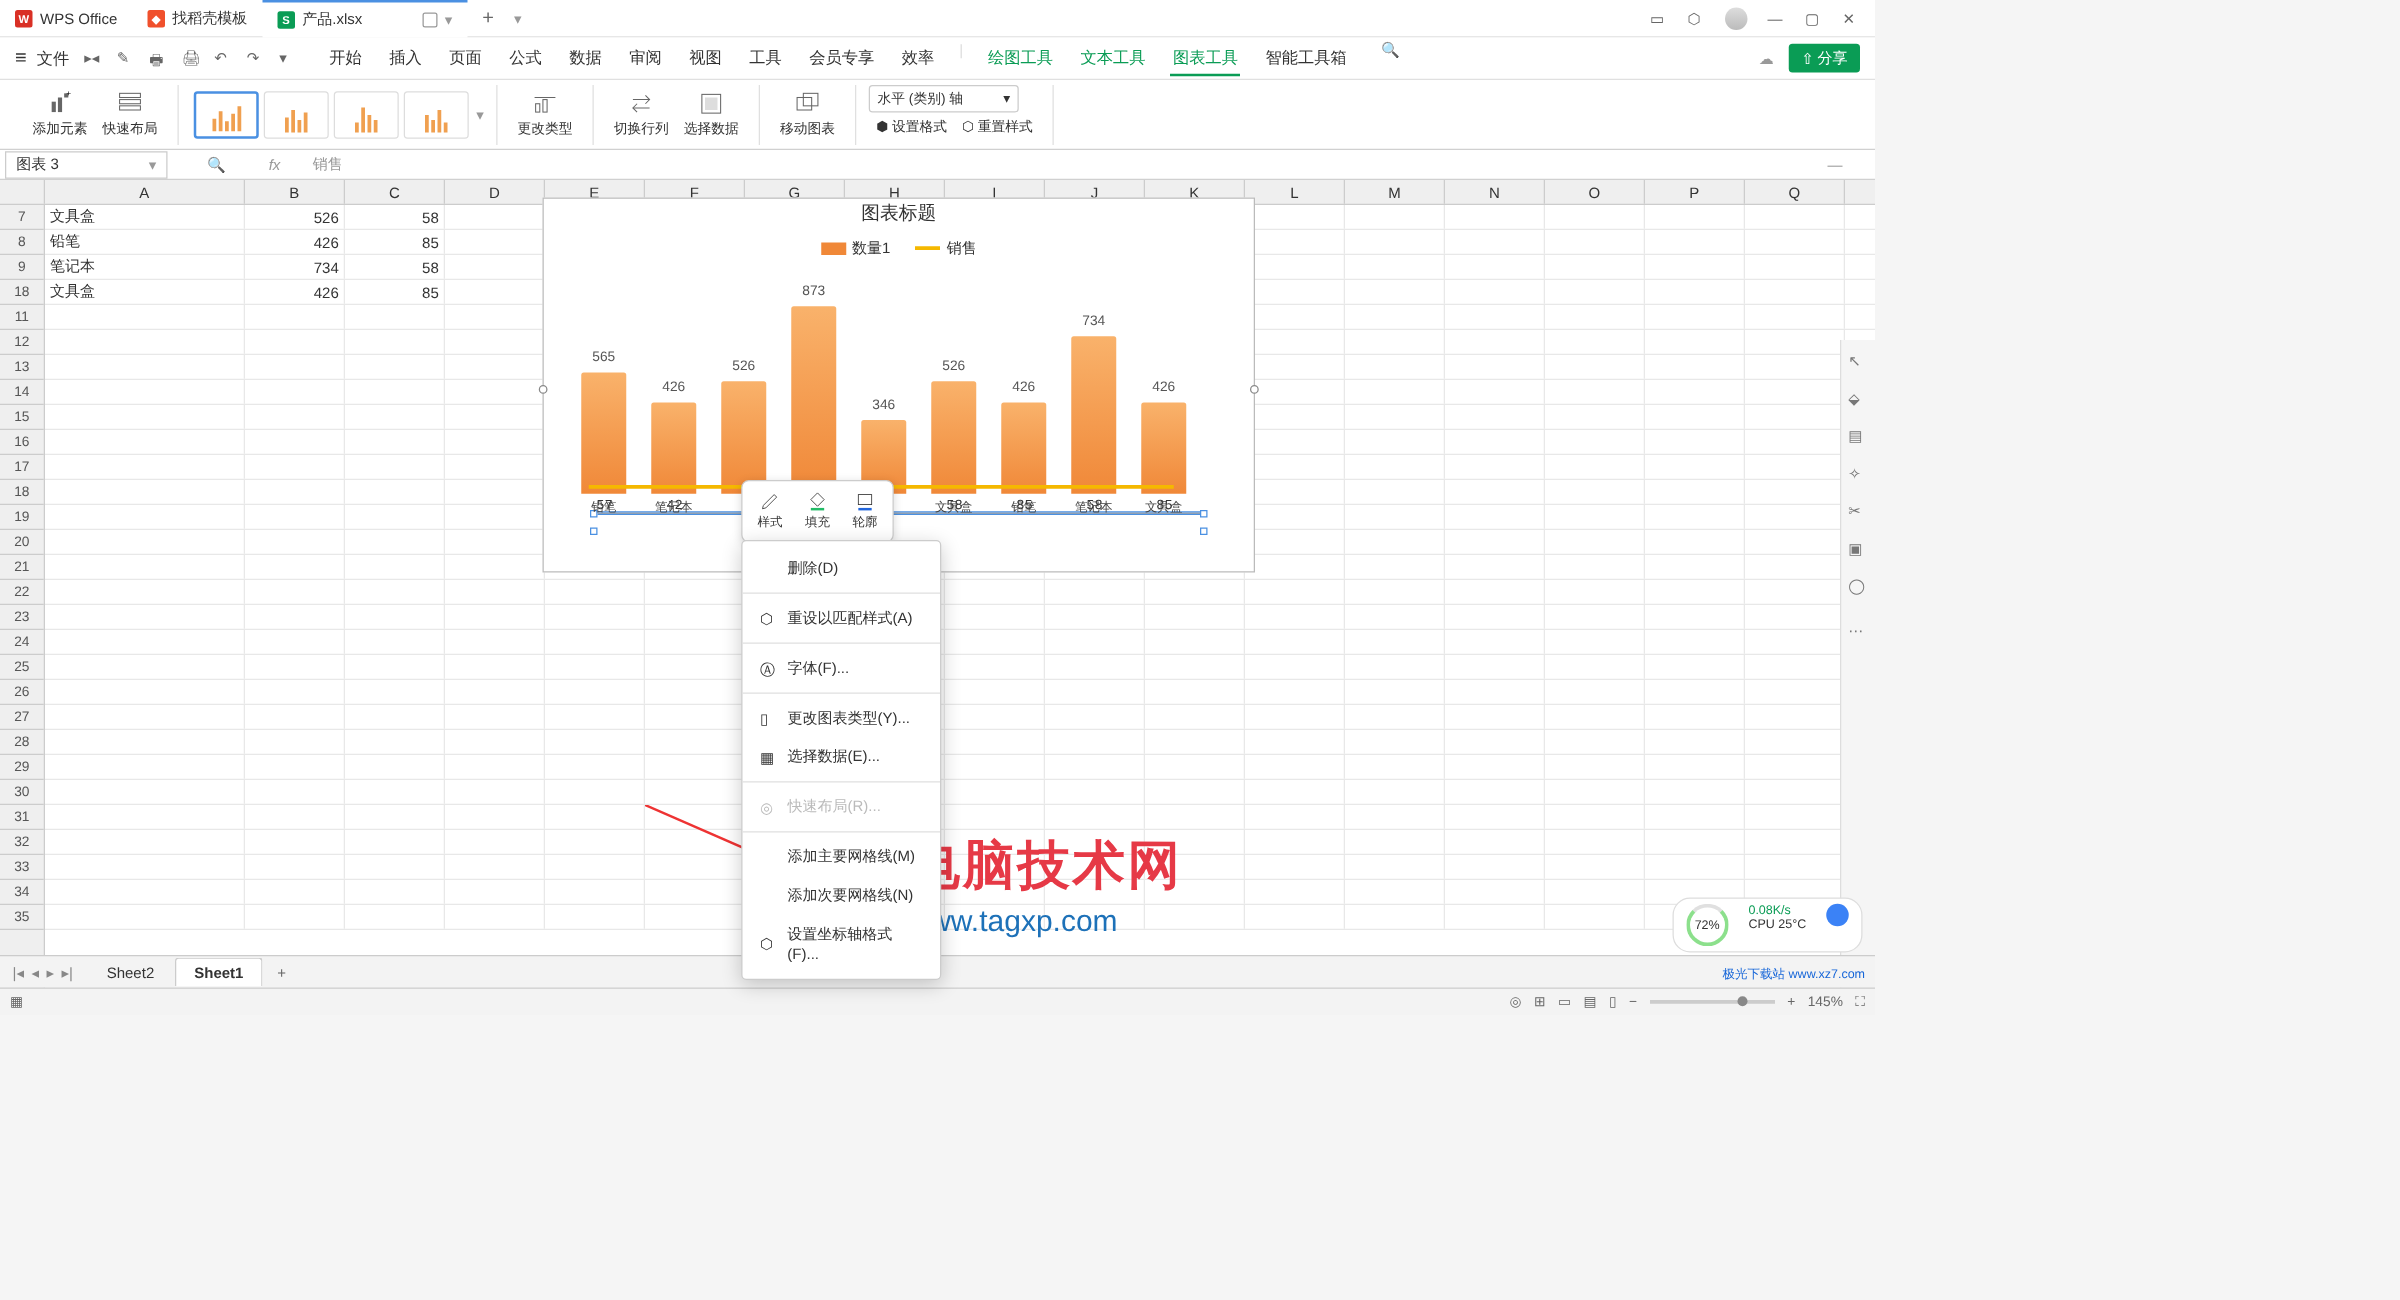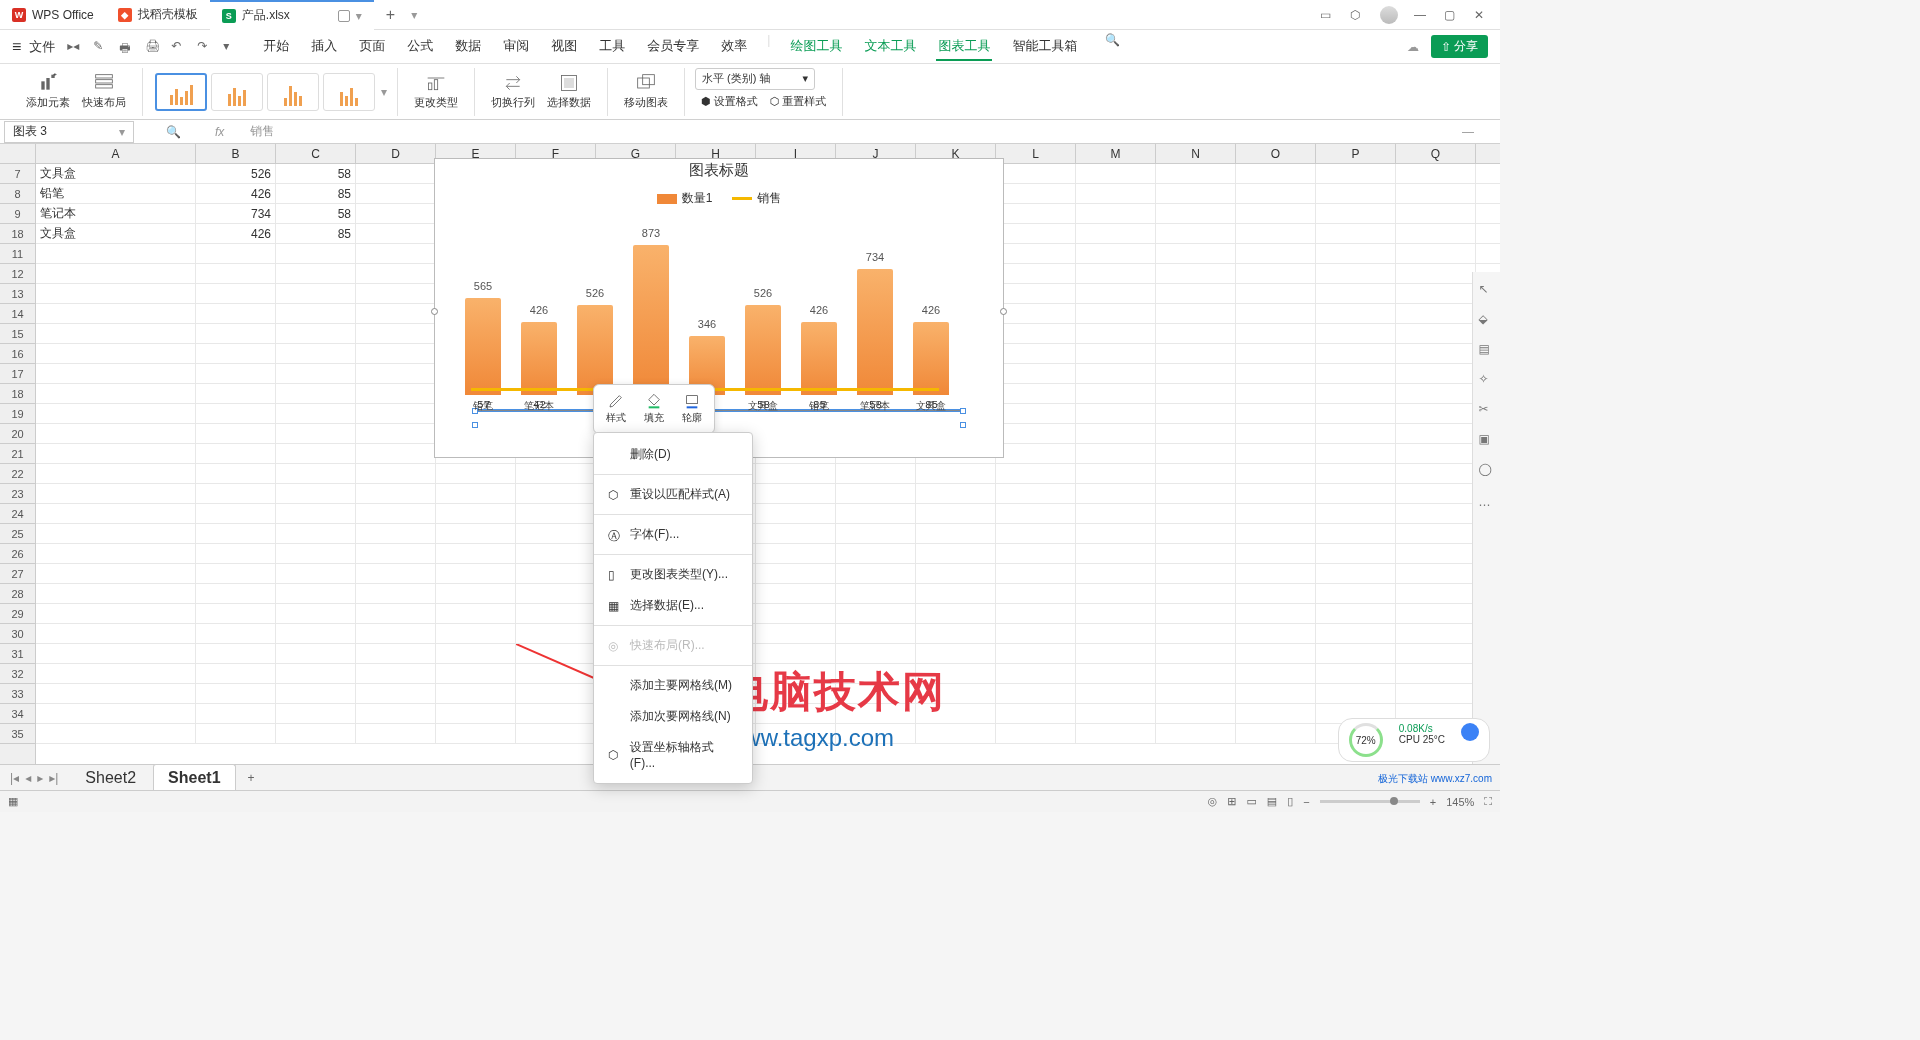--- a/index.html
+++ b/index.html
@@ -98,21 +98,21 @@
 .watermark1-sub { position: absolute; left: 690px; top: 560px; font-size: 24px; color: #1d71b8; z-index: 5; }
 .watermark2 { position: absolute; left: 1005px; top: 500px; width: 200px; height: 90px; background: #1565d8; border-radius: 14px; display: flex; align-items: center; justify-content: center; color: #fff; font-size: 54px; font-weight: bold; letter-spacing: 4px; z-index: 5; }
 
 
 .side-rail { position: absolute; right: 0; top: 108px; width: 28px; background: #f5f5f5; border-left: 1px solid #ddd; height: 640px; display: flex; flex-direction: column; align-items: center; gap: 14px; padding-top: 10px; }
 .rail-icon { width: 16px; height: 16px; color: #777; cursor: pointer; }
 
 
 .sheetbar { position: absolute; bottom: 22px; left: 0; right: 0; height: 26px; background: #f3f3f3; display: flex; align-items: center; border-top: 1px solid #ccc; padding-left: 10px; gap: 2px; }
 .sheet-nav { display: flex; gap: 6px; color: #888; margin-right: 10px; }
-.sheet-tab { padding: 4px 14px; font-size: 16px; border: 1px solid transparent; border-radius: 3px 3px 0 0; cursor: pointer; text-align: center; }
+.sheet-tab { padding: 4px 14px; font-size: 12px; border: 1px solid transparent; border-radius: 3px 3px 0 0; cursor: pointer; text-align: center; }
 .sheet-tab.active { background: #fff; border: 1px solid #ccc; border-bottom: none; font-weight: bold; }
 
 
 .statusbar { position: absolute; bottom: 0; left: 0; right: 0; height: 22px; background: #f3f3f3; border-top: 1px solid #ccc; display: flex; align-items: center; padding: 0 8px; font-size: 11px; color: #666; }
 .statusbar-right { margin-left: auto; display: flex; align-items: center; gap: 10px; }
 .zoom-slider { width: 100px; height: 3px; background: #ccc; position: relative; }
 .zoom-thumb { position: absolute; left: 70%; top: -3px; width: 8px; height: 8px; background: #888; border-radius: 50%; }
 .float-widget { position: absolute; right: 10px; bottom: 50px; display: flex; align-items: flex-start; gap: 16px; background: #fff; border: 1px solid #ddd; border-radius: 14px; padding: 4px 10px; font-size: 10px; }
 .circle-pct { width: 34px; height: 34px; border: 3px solid #8ce08c; border-top-color: #e0e0e0; border-radius: 50%; display: flex; align-items: center; justify-content: center; font-size: 10px; }
 .watermark3 { position: absolute; right: 8px; bottom: 26px; font-size: 10px; color: #1565d8; z-index: 6; }

